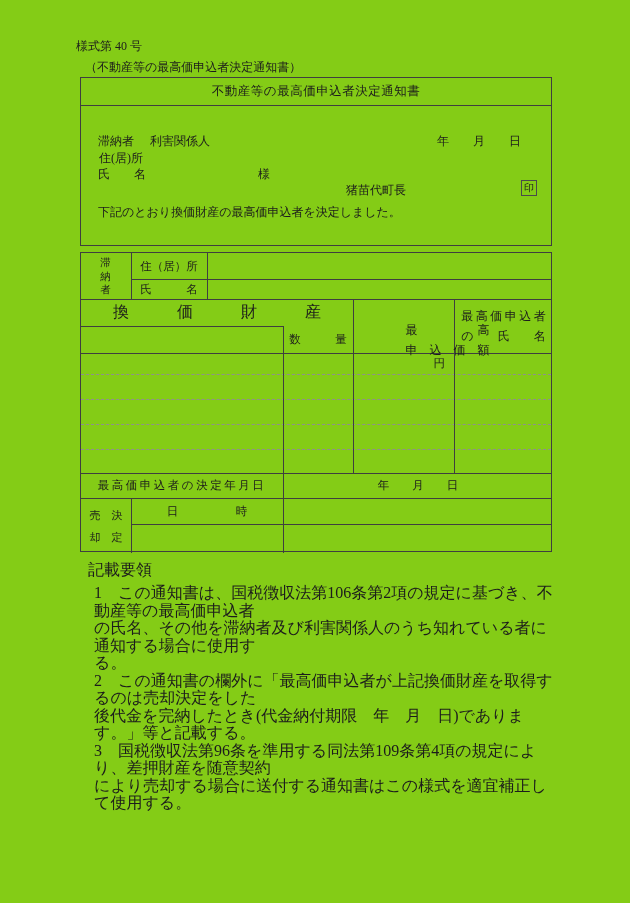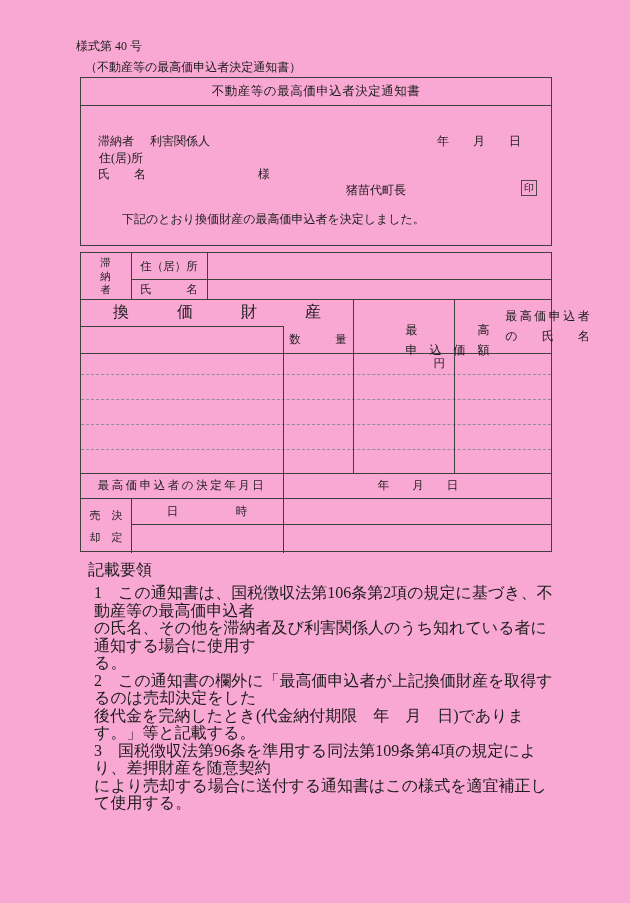--- a/index.html
+++ b/index.html
@@ -1,19 +1,19 @@
 <!DOCTYPE html>
 <html><head>
 <meta charset="utf-8">
 <style>
   html,body{margin:0;padding:0;background:#e8e8e8;}
   #page{
     position:relative;
     width:630px;height:903px;
-    background:#f9a8d4;
+    background:#84cc16;
     font-family:"Liberation Serif","DejaVu Serif",serif;
     color:#1c1c1c;
     overflow:hidden;
   }
   .abs{position:absolute;}
   
   .form-number{left:76px;top:38px;font-size:12px;}
   .form-caption{left:85px;top:59px;font-size:12px;text-align:center;}
 
   
@@ -59,21 +59,21 @@
     <div class="u-line" style="right:30px;top:55px;">年　　月　　日</div>
 
     <div class="u-line" style="left:18px;top:72px;">住(居)所</div>
 
     <div class="u-line" style="left:17px;top:88px;">氏　　名</div>
     <div class="u-line" style="left:177px;top:88px;">様</div>
 
     <div class="u-line" style="left:265px;top:104px;">猪苗代町長</div>
     <div class="seal-box">印</div>
 
-    <div class="u-line" style="left:17px;top:133px;margin-left:24px;">下記のとおり換価財産の最高価申込者を決定しました。</div>
+    <div class="u-line" style="left:17px;top:126px;">下記のとおり換価財産の最高価申込者を決定しました。</div>
   </div>
 
   <div class="abs form-table">
 
     <div class="hl" style="top:26px;left:50px;right:0;"></div>
     <div class="hl" style="top:46px;left:0;right:0;"></div>
     <div class="hl" style="top:73px;left:0;width:202px;"></div>
     <div class="hl" style="top:100px;left:0;right:0;"></div>
     <div class="dashed" style="top:121px;left:0;right:0;"></div>
     <div class="dashed" style="top:146px;left:0;right:0;"></div>
@@ -94,21 +94,21 @@
     <div class="cell" style="left:50px;top:26px;width:76px;height:20px;">氏　　　名</div>
     <div class="cell" style="left:126px;top:0;width:346px;height:26px;"></div>
     <div class="cell" style="left:126px;top:26px;width:346px;height:20px;"></div>
 
     <div class="cell" style="left:0;top:46px;width:272px;height:27px;font-size:16px;">換　　　価　　　財　　　産</div>
     <div class="cell" style="left:202px;top:73px;width:70px;height:27px;">数　　　量</div>
     <div class="cell two-line" style="left:272px;top:60px;width:101px;height:54px;font-size:12px;line-height:20px;padding-left:44px;">
       <span>最　　　　　高</span>
       <span>申　込　価　額</span>
     </div>
-    <div class="cell two-line" style="left:373px;top:46px;width:99px;height:54px;font-size:12px;line-height:20px;padding-left:44px;">
+    <div class="cell two-line" style="left:373px;top:46px;width:99px;height:54px;font-size:12px;line-height:20px;">
       <span style="letter-spacing:2.5px;margin-right:-2.5px;">最高価申込者</span>
       <span>の　　氏　　名</span>
     </div>
 
     <div class="cell2" style="left:272px;top:103px;width:101px;text-align:right;box-sizing:border-box;padding-right:9px;font-size:11.5px;">円</div>
 
     <div class="cell" style="left:0;top:220px;width:202px;height:25px;letter-spacing:2.5px;">最高価申込者の決定年月日</div>
     <div class="cell" style="left:202px;top:220px;width:270px;height:25px;">年　　月　　日</div>
 
     <div class="cell" style="left:50px;top:245px;width:152px;height:26px;">日　　　　　時</div>

